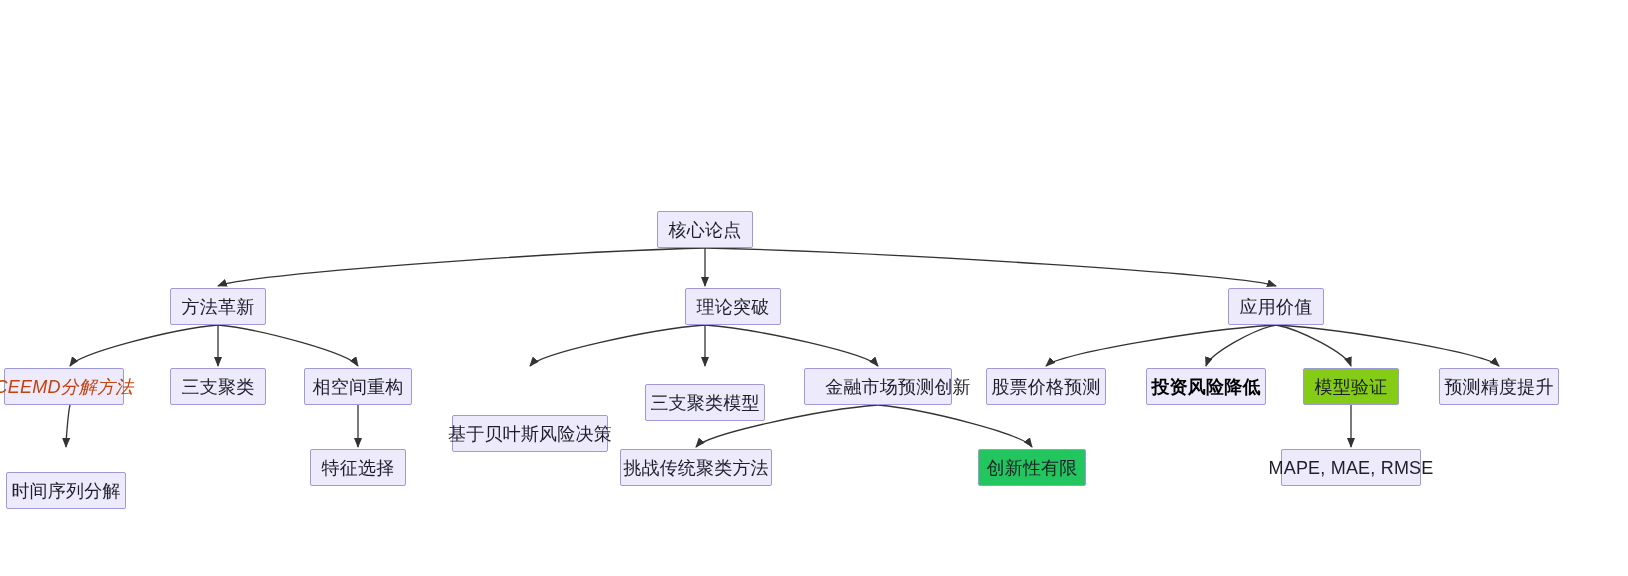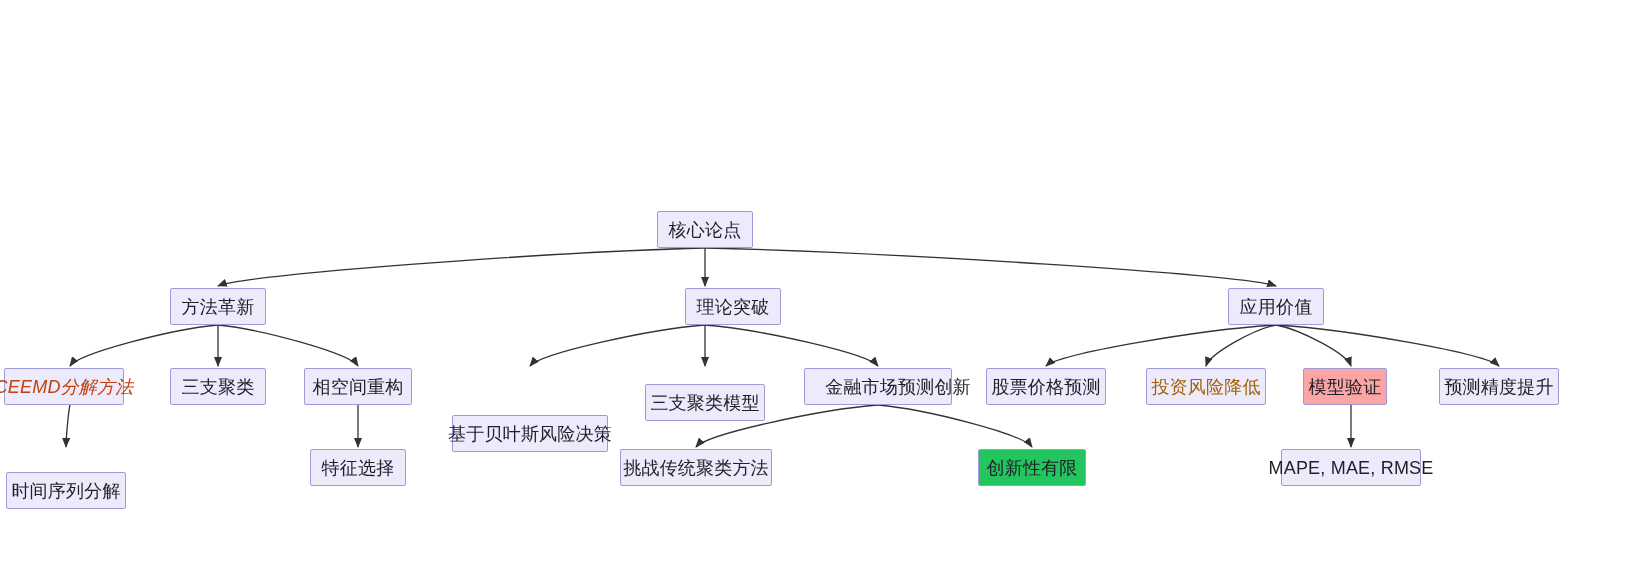--- a/index.html
+++ b/index.html
@@ -103,24 +103,24 @@
       </div>
       <div class="node" style="left: 645px; top: 368px; width: 120px; height: 37px; background: rgb(236, 234, 251); border-color: rgb(158, 154, 216); color: rgb(31, 31, 41); margin-top: 16px;">
         <span class="node-label">三支聚类模型</span>
       </div>
       <div class="node" style="left: 804px; top: 368px; width: 148px; height: 37px; background: rgb(236, 234, 251); border-color: rgb(158, 154, 216); color: rgb(31, 31, 41); padding-left: 40px;">
         <span class="node-label">金融市场预测创新</span>
       </div>
       <div class="node" style="left: 986px; top: 368px; width: 120px; height: 37px; background: rgb(236, 234, 251); border-color: rgb(158, 154, 216); color: rgb(31, 31, 41);">
         <span class="node-label">股票价格预测</span>
       </div>
-      <div class="node" style="left: 1146px; top: 368px; width: 120px; height: 37px; background: rgb(236, 234, 251); border-color: rgb(158, 154, 216); color: #a16207;">
+      <div class="node" style="left: 1146px; top: 368px; width: 120px; height: 37px; background: rgb(236, 234, 251); border-color: rgb(158, 154, 216); color: #000000; font-weight: bold;">
         <span class="node-label">投资风险降低</span>
       </div>
-      <div class="node" style="left: 1303px; top: 368px; width: 84px; height: 37px; background: #fca5a5; border-color: rgb(158, 154, 216); color: rgb(31, 31, 41);">
+      <div class="node" style="left: 1303px; top: 368px; width: 96px; height: 37px; background: #84cc16; border-color: rgb(158, 154, 216); color: rgb(31, 31, 41);">
         <span class="node-label">模型验证</span>
       </div>
       <div class="node" style="left: 1439px; top: 368px; width: 120px; height: 37px; background: rgb(236, 234, 251); border-color: rgb(158, 154, 216); color: rgb(31, 31, 41);">
         <span class="node-label">预测精度提升</span>
       </div>
       <div class="node" style="left: 6px; top: 449px; width: 120px; height: 37px; background: rgb(236, 234, 251); border-color: rgb(158, 154, 216); color: rgb(31, 31, 41); margin-top: 23px;">
         <span class="node-label">时间序列分解</span>
       </div>
       <div class="node" style="left: 310px; top: 449px; width: 96px; height: 37px; background: rgb(236, 234, 251); border-color: rgb(158, 154, 216); color: rgb(31, 31, 41); text-align: right;">
         <span class="node-label">特征选择</span>

